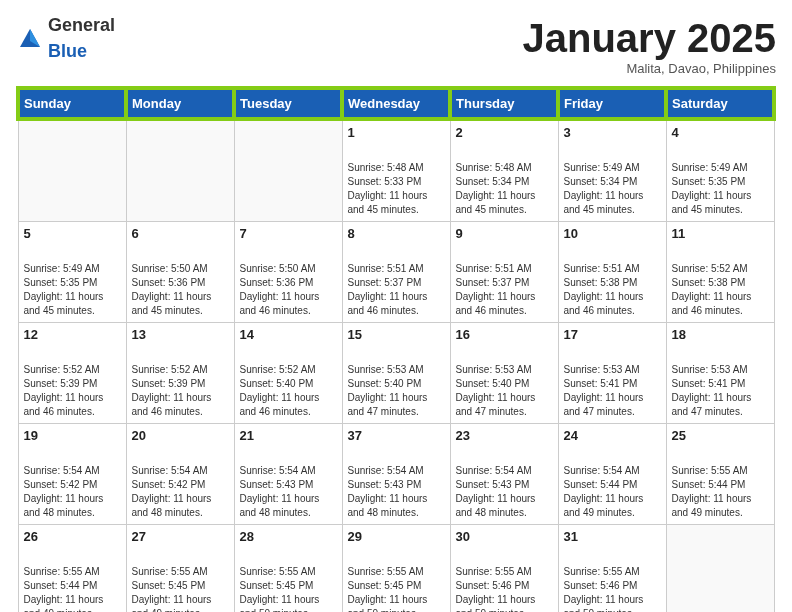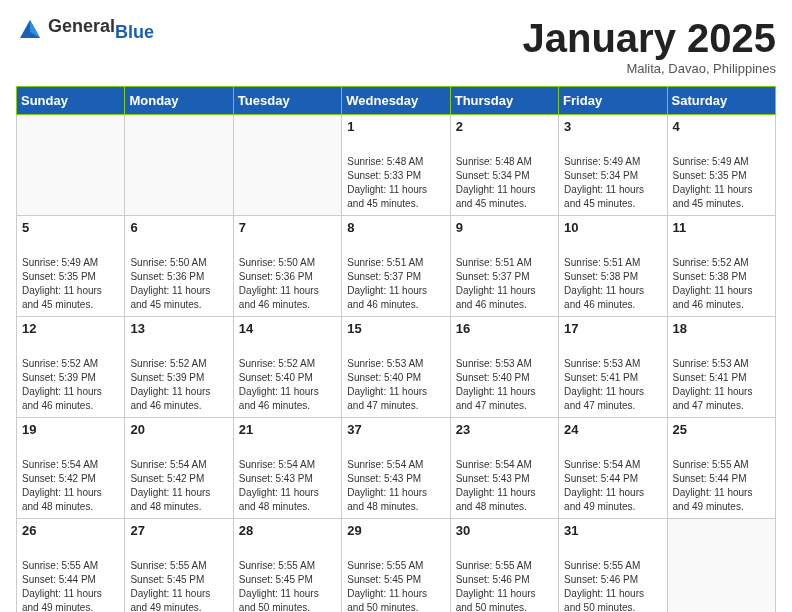--- a/index.html
+++ b/index.html
@@ -16,21 +16,21 @@
       align-items: flex-start;
       margin-bottom: 10px;
     }
     .logo {
       display: flex;
       align-items: center;
       gap: 4px;
     }
     .logo-text {
       display: flex;
-      flex-direction: row;
+      flex-direction: column;
       line-height: 1.1;
     }
     .logo-general {
       font-size: 18px;
       font-weight: bold;
       color: #333;
     }
     .logo-blue {
       font-size: 18px;
       font-weight: bold;
@@ -57,21 +57,21 @@
       width: 100%;
       border-collapse: collapse;
       border: 1px solid #ccc;
     }
     .calendar th {
       background-color: #1a5fb4;
       color: #fff;
       font-size: 13px;
       padding: 6px 4px;
       text-align: left;
-      border: 1px solid #84cc16;
+      border: 4px solid #84cc16;
       margin-left: 44px;
     }
     .calendar td {
       border: 1px solid #ccc;
       vertical-align: top;
       padding: 4px 5px;
       font-size: 11px;
       width: calc(100% / 7);
       min-height: 80px;
       background: #fff;

